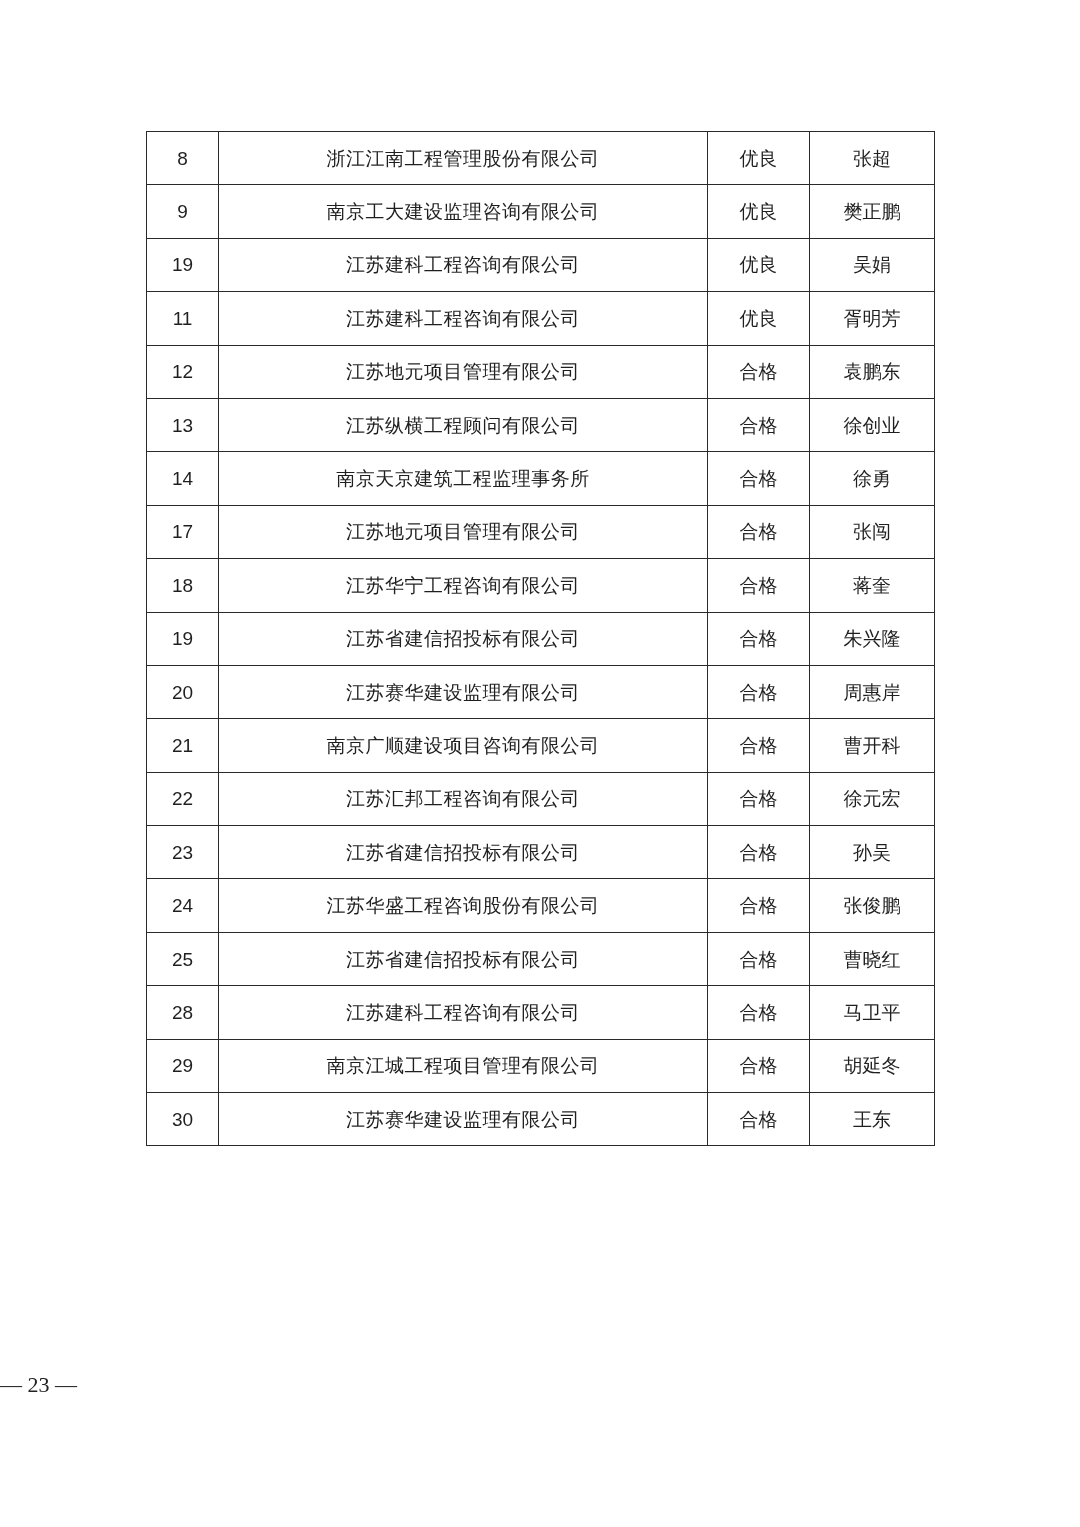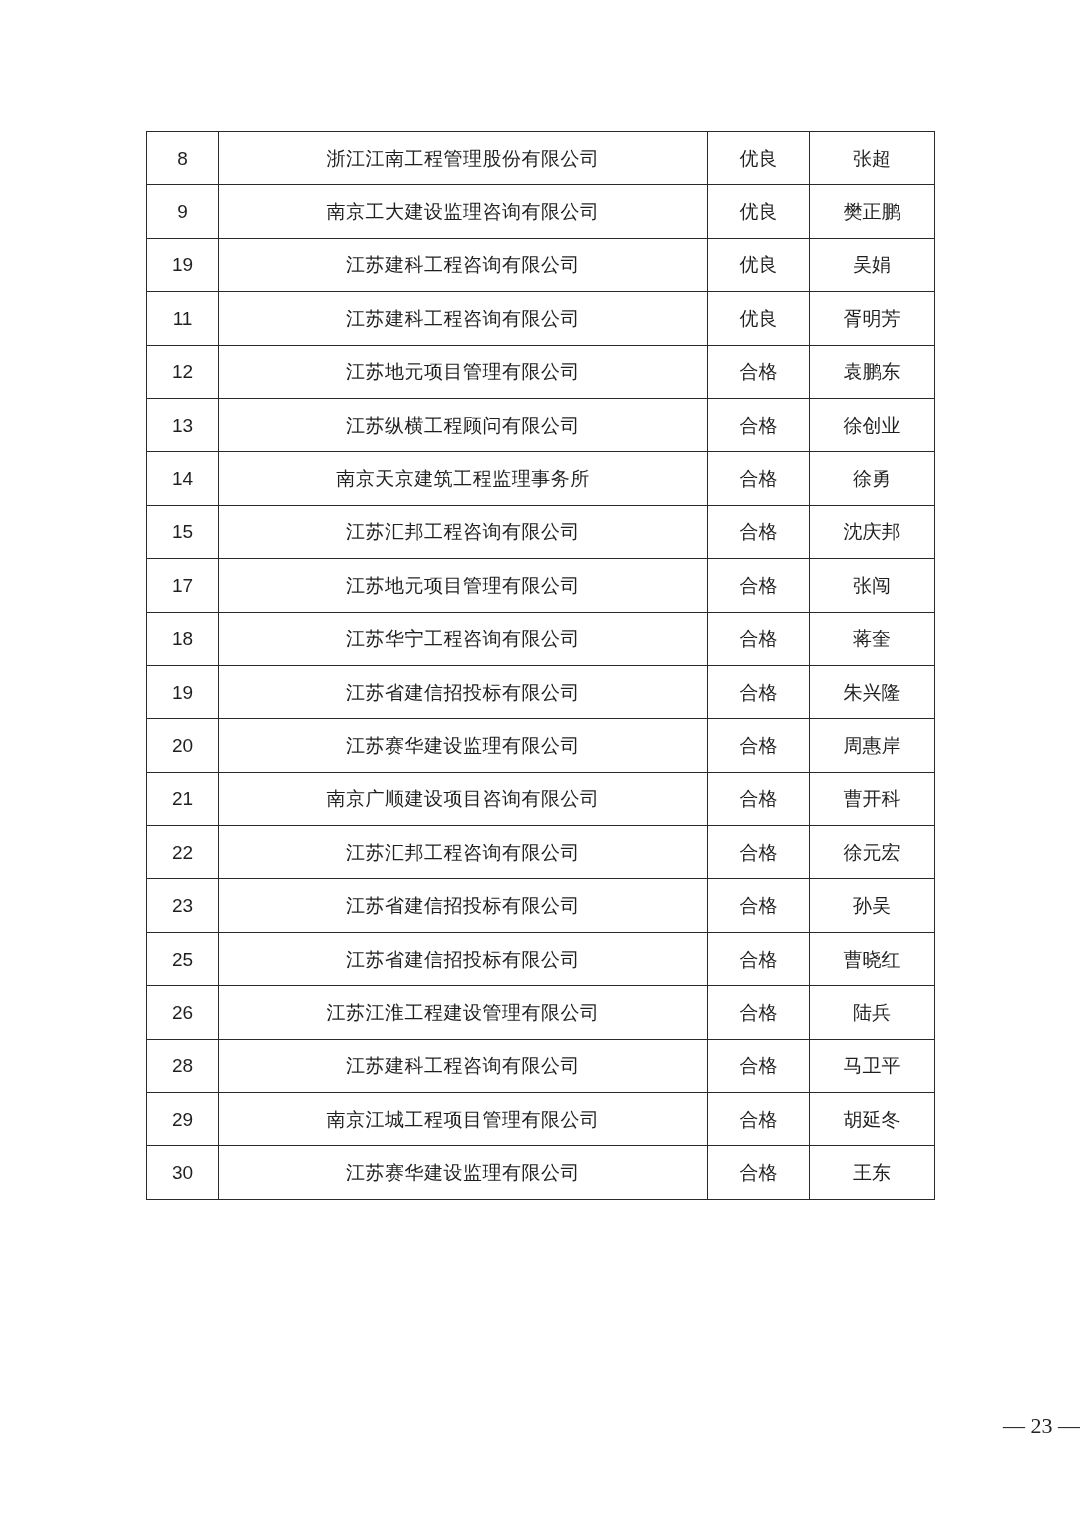--- a/index.html
+++ b/index.html
@@ -43,22 +43,22 @@
   col.c-no { width: 72px; }
   col.c-company { width: 489px; }
   col.c-grade { width: 102px; }
   col.c-person { width: 125px; }
   td.no { font-family: "Liberation Sans", "DejaVu Sans", sans-serif; font-size: 19px; }
   td.company { letter-spacing: 0.5px; }
   .page-number {
     position: absolute;
     left: 0;
     width: 1080px;
-    top: 1413px;
-    text-align: right;
+    top: 1372px;
+    text-align: left;
     font-family: "Liberation Serif", "DejaVu Serif", serif;
     font-size: 22px;
     color: #222;
   }
 </style>
 </head>
 <body>
 
 <div class="page">
   <table class="roster">
@@ -105,26 +105,20 @@
           <td class="grade">合格</td>
           <td class="person">徐创业</td>
         </tr>
         <tr>
           <td class="no">14</td>
           <td class="company">南京天京建筑工程监理事务所</td>
           <td class="grade">合格</td>
           <td class="person">徐勇</td>
         </tr>
         <tr>
-          <td class="no">15</td>
-          <td class="company">江苏汇邦工程咨询有限公司</td>
-          <td class="grade">合格</td>
-          <td class="person">沈庆邦</td>
-        </tr>
-        <tr>
           <td class="no">17</td>
           <td class="company">江苏地元项目管理有限公司</td>
           <td class="grade">合格</td>
           <td class="person">张闯</td>
         </tr>
         <tr>
           <td class="no">18</td>
           <td class="company">江苏华宁工程咨询有限公司</td>
           <td class="grade">合格</td>
           <td class="person">蒋奎</td>
@@ -153,30 +147,30 @@
           <td class="grade">合格</td>
           <td class="person">徐元宏</td>
         </tr>
         <tr>
           <td class="no">23</td>
           <td class="company">江苏省建信招投标有限公司</td>
           <td class="grade">合格</td>
           <td class="person">孙吴</td>
         </tr>
         <tr>
+          <td class="no">24</td>
+          <td class="company">江苏华盛工程咨询股份有限公司</td>
+          <td class="grade">合格</td>
+          <td class="person">张俊鹏</td>
+        </tr>
+        <tr>
           <td class="no">25</td>
           <td class="company">江苏省建信招投标有限公司</td>
           <td class="grade">合格</td>
           <td class="person">曹晓红</td>
-        </tr>
-        <tr>
-          <td class="no">26</td>
-          <td class="company">江苏江淮工程建设管理有限公司</td>
-          <td class="grade">合格</td>
-          <td class="person">陆兵</td>
         </tr>
         <tr>
           <td class="no">28</td>
           <td class="company">江苏建科工程咨询有限公司</td>
           <td class="grade">合格</td>
           <td class="person">马卫平</td>
         </tr>
         <tr>
           <td class="no">29</td>
           <td class="company">南京江城工程项目管理有限公司</td>

